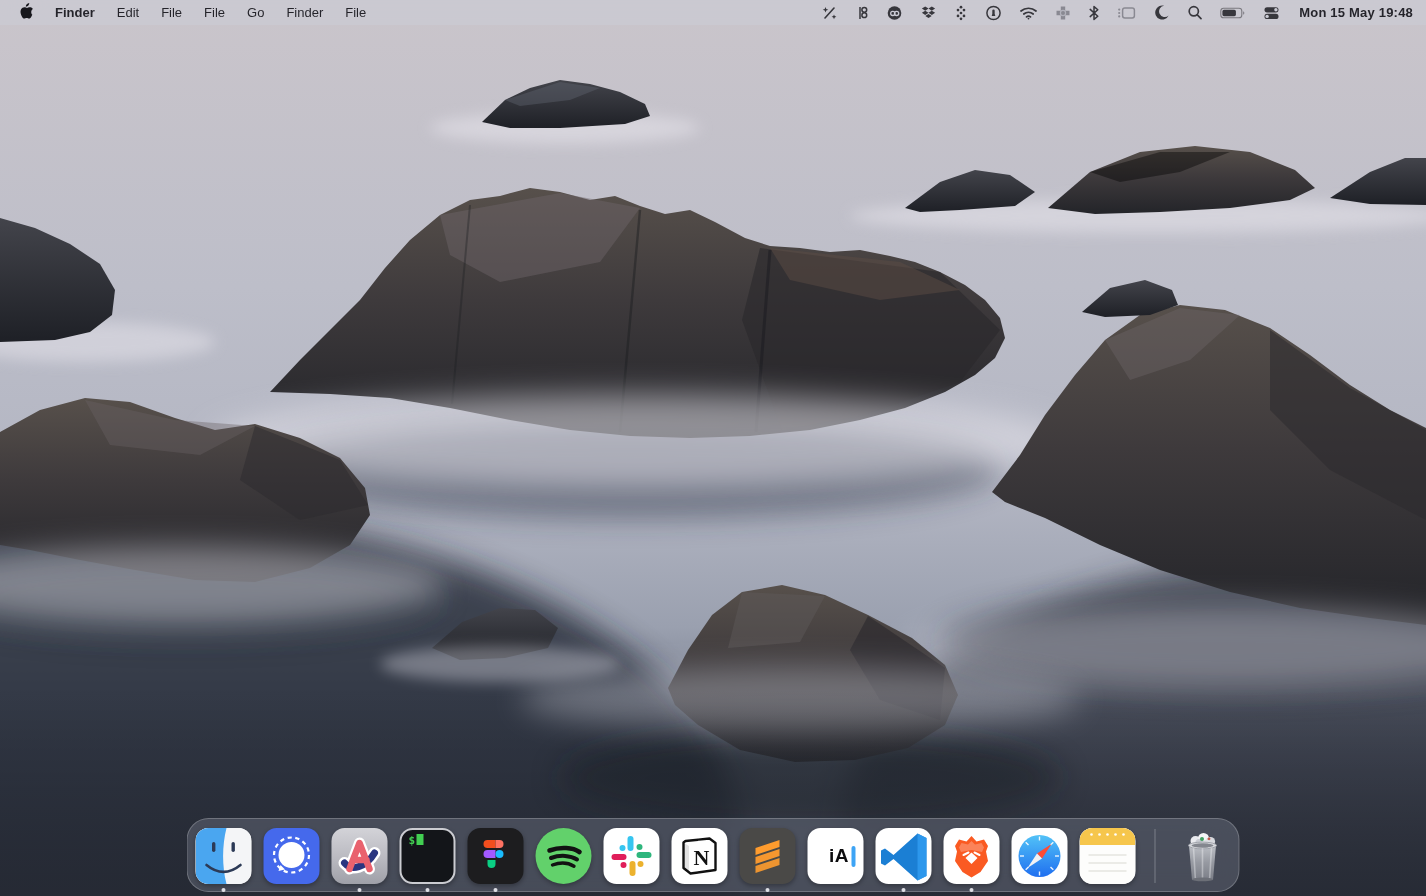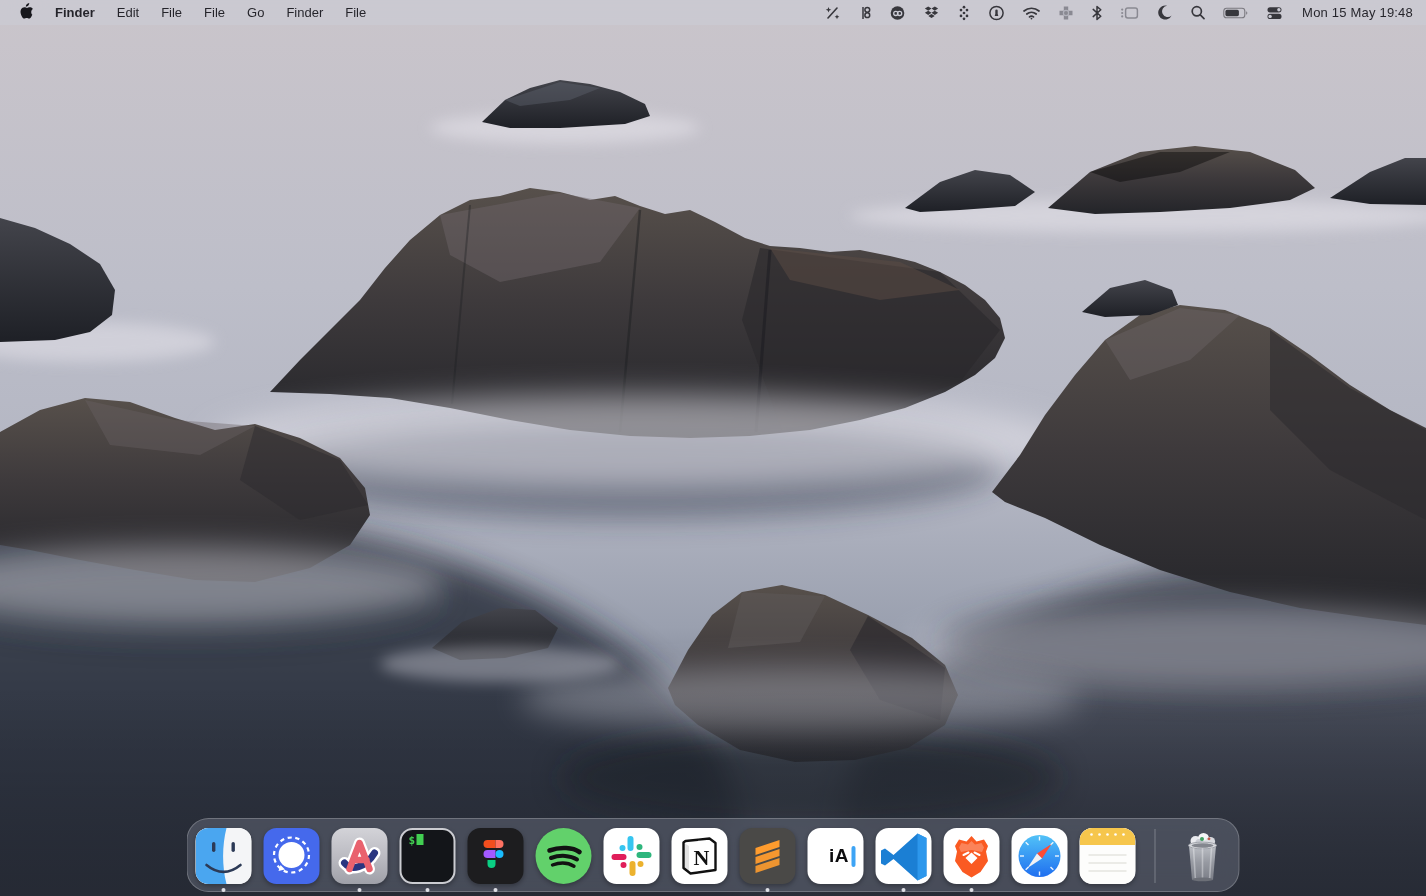--- a/index.html
+++ b/index.html
@@ -19,21 +19,21 @@
     font-size:13px; color:rgba(12,12,18,0.88);
     z-index:30;
   }
   .mb-left { display:flex; align-items:center; height:100%; }
   .mb-item { padding:0 11px; height:100%; display:flex; align-items:center; cursor:default; }
   .mb-apple { padding:0 10px 0 19px; }
   .mb-appname { font-weight:700; }
   .mb-right { margin-left:auto; display:flex; align-items:center; height:100%; padding-right:13px; gap:17px; }
   .st-icon { display:flex; align-items:center; justify-content:center; height:100%; opacity:.82; }
   .st-icon.dim { opacity:.38; }
-  .mb-clock { font-size:13px; letter-spacing:.2px; margin-left:2px; white-space:nowrap; }
+  .mb-clock { font-size:13px; letter-spacing:.2px; margin-left:2px; white-space:nowrap;font-weight:bold; }
   .st-icon svg { display:block; }
 
   
   #dock {
     position:absolute; bottom:4px; left:50%; transform:translateX(-50%);
     height:74px; padding:9px 8px 0 8px;
     display:flex; align-items:flex-start; gap:12px;
     background:rgba(99,103,119,0.55);
     border:1px solid rgba(255,255,255,0.22);
     border-radius:22px;

